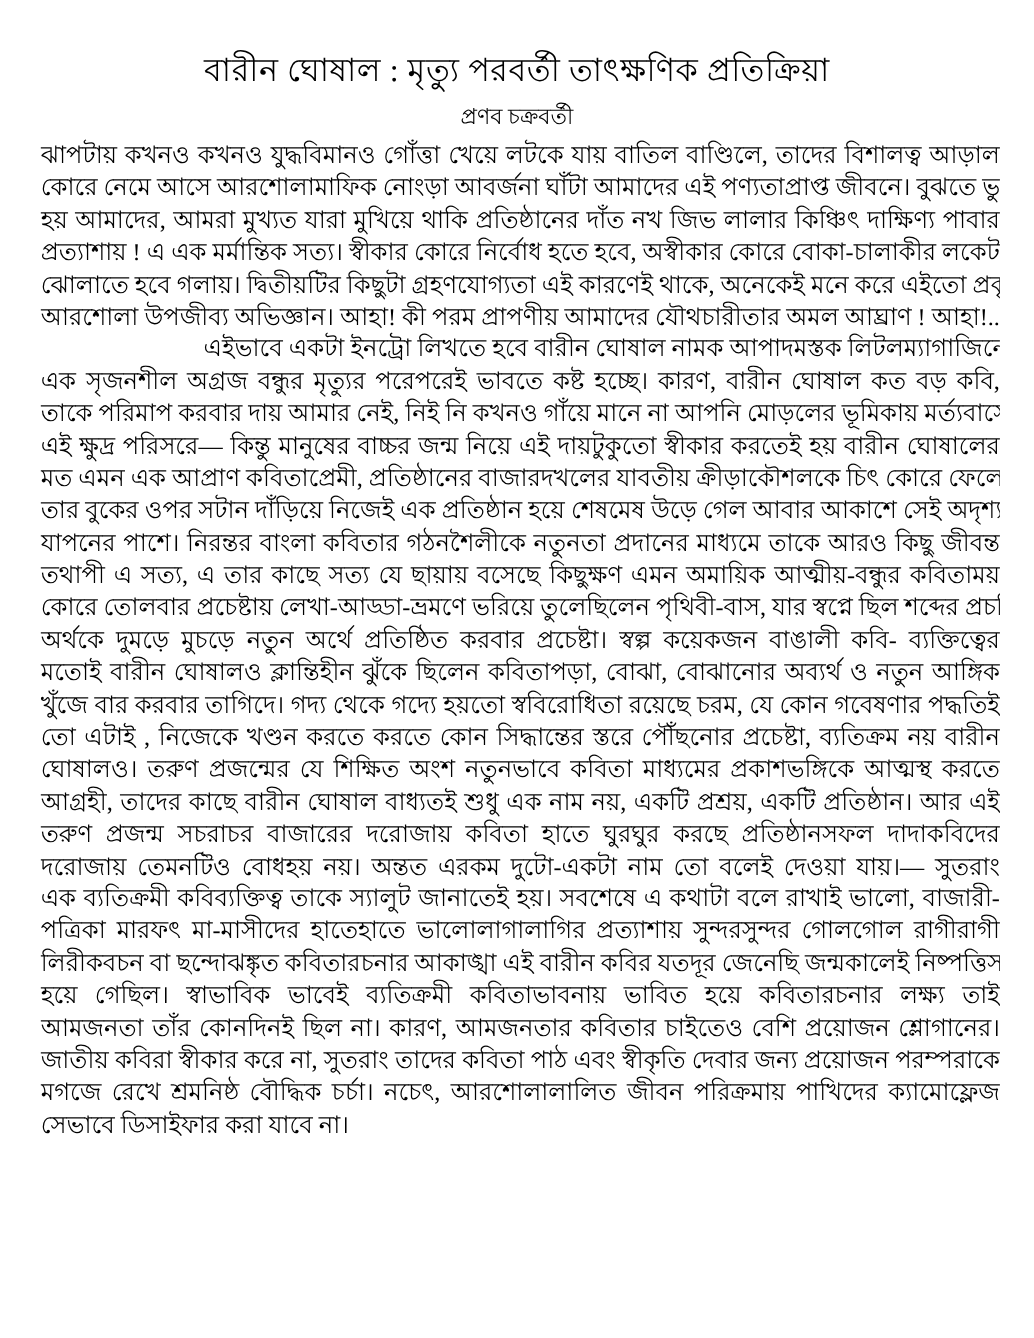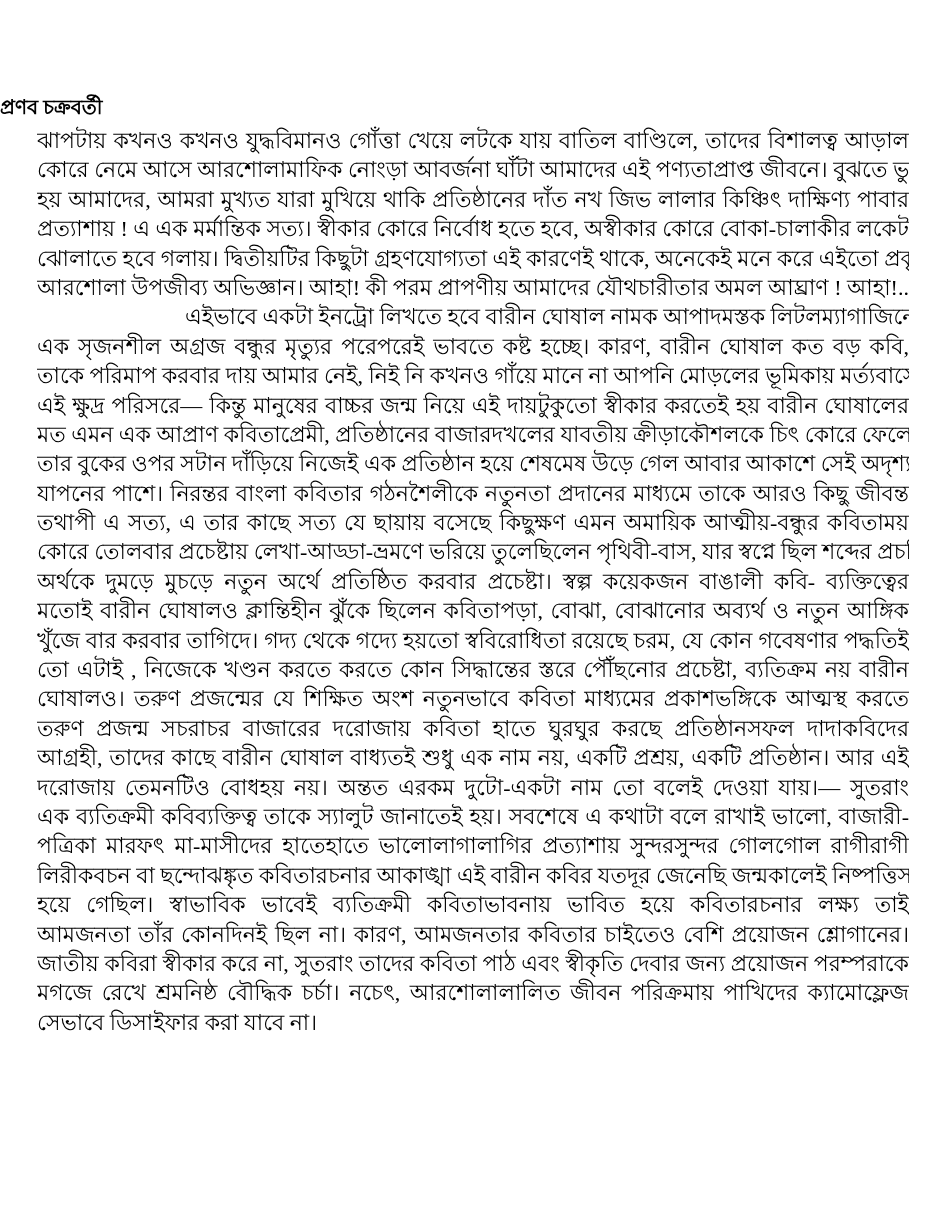--- a/index.html
+++ b/index.html
@@ -26,24 +26,24 @@
     font-size: 29px;
     line-height: 38px;
     font-weight: 400;
     letter-spacing: 0.5px;
   }
   .doc-author {
     position: absolute;
     top: 94px;
     left: 0;
     width: 100%;
-    text-align: left;
+    text-align: center;
     font-size: 20px;
     line-height: 26px;
-    font-weight: 700;
+    font-weight: 400;
   }
   .doc-body {
     position: absolute;
     top: 126px;
     left: 37px;
     width: 872px;
     font-size: 22px;
   }
   .tl {
     height: 29.4px;
@@ -57,20 +57,21 @@
     text-align-last: left;
   }
   .tl.ind {
     padding-left: 148px;
   }
 </style>
 </head>
 <body>
 
 <div class="page">
+  <div class="doc-title">বারীন ঘোষাল :  মৃত্যু পরবর্তী তাৎক্ষণিক প্রতিক্রিয়া</div>
   <div class="doc-author">প্রণব চক্রবর্তী</div>
   <div class="doc-body">
       <div class="tl">ঝাপটায় কখনও কখনও যুদ্ধবিমানও গোঁত্তা খেয়ে লটকে যায় বাতিল বাণ্ডিলে, তাদের বিশালত্ব আড়াল</div>
       <div class="tl">কোরে নেমে আসে আরশোলামাফিক নোংড়া আবর্জনা ঘাঁটা আমাদের এই পণ্যতাপ্রাপ্ত জীবনে। বুঝতে ভুল</div>
       <div class="tl">হয় আমাদের, আমরা মুখ্যত যারা মুখিয়ে থাকি প্রতিষ্ঠানের দাঁত নখ জিভ লালার কিঞ্চিৎ দাক্ষিণ্য পাবার</div>
       <div class="tl">প্রত্যাশায় ! এ এক মর্মান্তিক সত্য। স্বীকার কোরে নির্বোধ হতে হবে, অস্বীকার কোরে বোকা-চালাকীর লকেট</div>
       <div class="tl">ঝোলাতে হবে গলায়। দ্বিতীয়টির কিছুটা গ্রহণযোগ্যতা এই কারণেই থাকে, অনেকেই মনে করে এইতো প্রকৃত</div>
       <div class="tl end">আরশোলা উপজীব্য অভিজ্ঞান। আহা! কী পরম প্রাপণীয় আমাদের যৌথচারীতার অমল আঘ্রাণ ! আহা!....</div>
       <div class="tl ind">এইভাবে একটা ইনট্রো লিখতে হবে বারীন ঘোষাল নামক আপাদমস্তক লিটলম্যাগাজিনের অক্লান্ত</div>
       <div class="tl">এক সৃজনশীল অগ্রজ বন্ধুর মৃত্যুর পরেপরেই ভাবতে কষ্ট হচ্ছে। কারণ, বারীন ঘোষাল কত বড় কবি,</div>
@@ -79,22 +80,22 @@
       <div class="tl">মত এমন এক আপ্রাণ কবিতাপ্রেমী, প্রতিষ্ঠানের বাজারদখলের যাবতীয় ক্রীড়াকৌশলকে চিৎ কোরে ফেলে</div>
       <div class="tl">তার বুকের ওপর সটান দাঁড়িয়ে নিজেই এক প্রতিষ্ঠান হয়ে শেষমেষ উড়ে গেল আবার আকাশে সেই অদৃশ্য</div>
       <div class="tl">যাপনের পাশে। নিরন্তর বাংলা কবিতার গঠনশৈলীকে নতুনতা প্রদানের মাধ্যমে তাকে আরও কিছু জীবন্ত</div>
       <div class="tl">তথাপী এ সত্য, এ তার কাছে সত্য যে ছায়ায় বসেছে কিছুক্ষণ এমন অমায়িক আত্মীয়-বন্ধুর কবিতাময়</div>
       <div class="tl">কোরে তোলবার প্রচেষ্টায় লেখা-আড্ডা-ভ্রমণে ভরিয়ে তুলেছিলেন পৃথিবী-বাস, যার স্বপ্নে ছিল শব্দের প্রচলিত</div>
       <div class="tl">অর্থকে দুমড়ে মুচড়ে নতুন অর্থে প্রতিষ্ঠিত করবার প্রচেষ্টা। স্বল্প কয়েকজন বাঙালী কবি- ব্যক্তিত্বের</div>
       <div class="tl">মতোই বারীন ঘোষালও ক্লান্তিহীন ঝুঁকে ছিলেন কবিতাপড়া, বোঝা, বোঝানোর অব্যর্থ ও নতুন আঙ্গিক</div>
       <div class="tl">খুঁজে বার করবার তাগিদে। গদ্য থেকে গদ্যে হয়তো স্ববিরোধিতা রয়েছে চরম, যে কোন গবেষণার পদ্ধতিই</div>
       <div class="tl">তো এটাই , নিজেকে খণ্ডন করতে করতে কোন সিদ্ধান্তের স্তরে পৌঁছনোর প্রচেষ্টা, ব্যতিক্রম নয় বারীন</div>
       <div class="tl">ঘোষালও। তরুণ প্রজন্মের যে শিক্ষিত অংশ নতুনভাবে কবিতা মাধ্যমের প্রকাশভঙ্গিকে আত্মস্থ করতে</div>
+      <div class="tl">আগ্রহী, তাদের কাছে বারীন ঘোষাল বাধ্যতই শুধু এক নাম নয়, একটি প্রশ্রয়, একটি প্রতিষ্ঠান। আর এই</div>
       <div class="tl">তরুণ প্রজন্ম সচরাচর বাজারের দরোজায় কবিতা হাতে ঘুরঘুর করছে প্রতিষ্ঠানসফল দাদাকবিদের</div>
-      <div class="tl">আগ্রহী, তাদের কাছে বারীন ঘোষাল বাধ্যতই শুধু এক নাম নয়, একটি প্রশ্রয়, একটি প্রতিষ্ঠান। আর এই</div>
       <div class="tl">দরোজায় তেমনটিও বোধহয় নয়। অন্তত এরকম দুটো-একটা নাম তো বলেই দেওয়া যায়।— সুতরাং</div>
       <div class="tl">এক ব্যতিক্রমী কবিব্যক্তিত্ব তাকে স্যালুট জানাতেই হয়। সবশেষে এ কথাটা বলে রাখাই ভালো, বাজারী-</div>
       <div class="tl">পত্রিকা মারফৎ মা-মাসীদের হাতেহাতে ভালোলাগালাগির প্রত্যাশায় সুন্দরসুন্দর গোলগোল রাগীরাগী</div>
       <div class="tl">লিরীকবচন বা ছন্দোঝঙ্কৃত কবিতারচনার আকাঙ্খা এই বারীন কবির যতদূর জেনেছি জন্মকালেই নিষ্পত্তিসাধন</div>
       <div class="tl">হয়ে গেছিল। স্বাভাবিক ভাবেই ব্যতিক্রমী কবিতাভাবনায় ভাবিত হয়ে কবিতারচনার লক্ষ্য তাই</div>
       <div class="tl">আমজনতা তাঁর কোনদিনই ছিল না। কারণ, আমজনতার কবিতার চাইতেও বেশি প্রয়োজন শ্লোগানের।</div>
       <div class="tl">জাতীয় কবিরা স্বীকার করে না, সুতরাং তাদের কবিতা পাঠ এবং স্বীকৃতি দেবার জন্য প্রয়োজন পরম্পরাকে</div>
       <div class="tl">মগজে রেখে শ্রমনিষ্ঠ বৌদ্ধিক চর্চা। নচেৎ, আরশোলালালিত জীবন পরিক্রমায় পাখিদের ক্যামোফ্লেজ</div>
       <div class="tl end">সেভাবে ডিসাইফার করা যাবে না।</div>
     </div>

